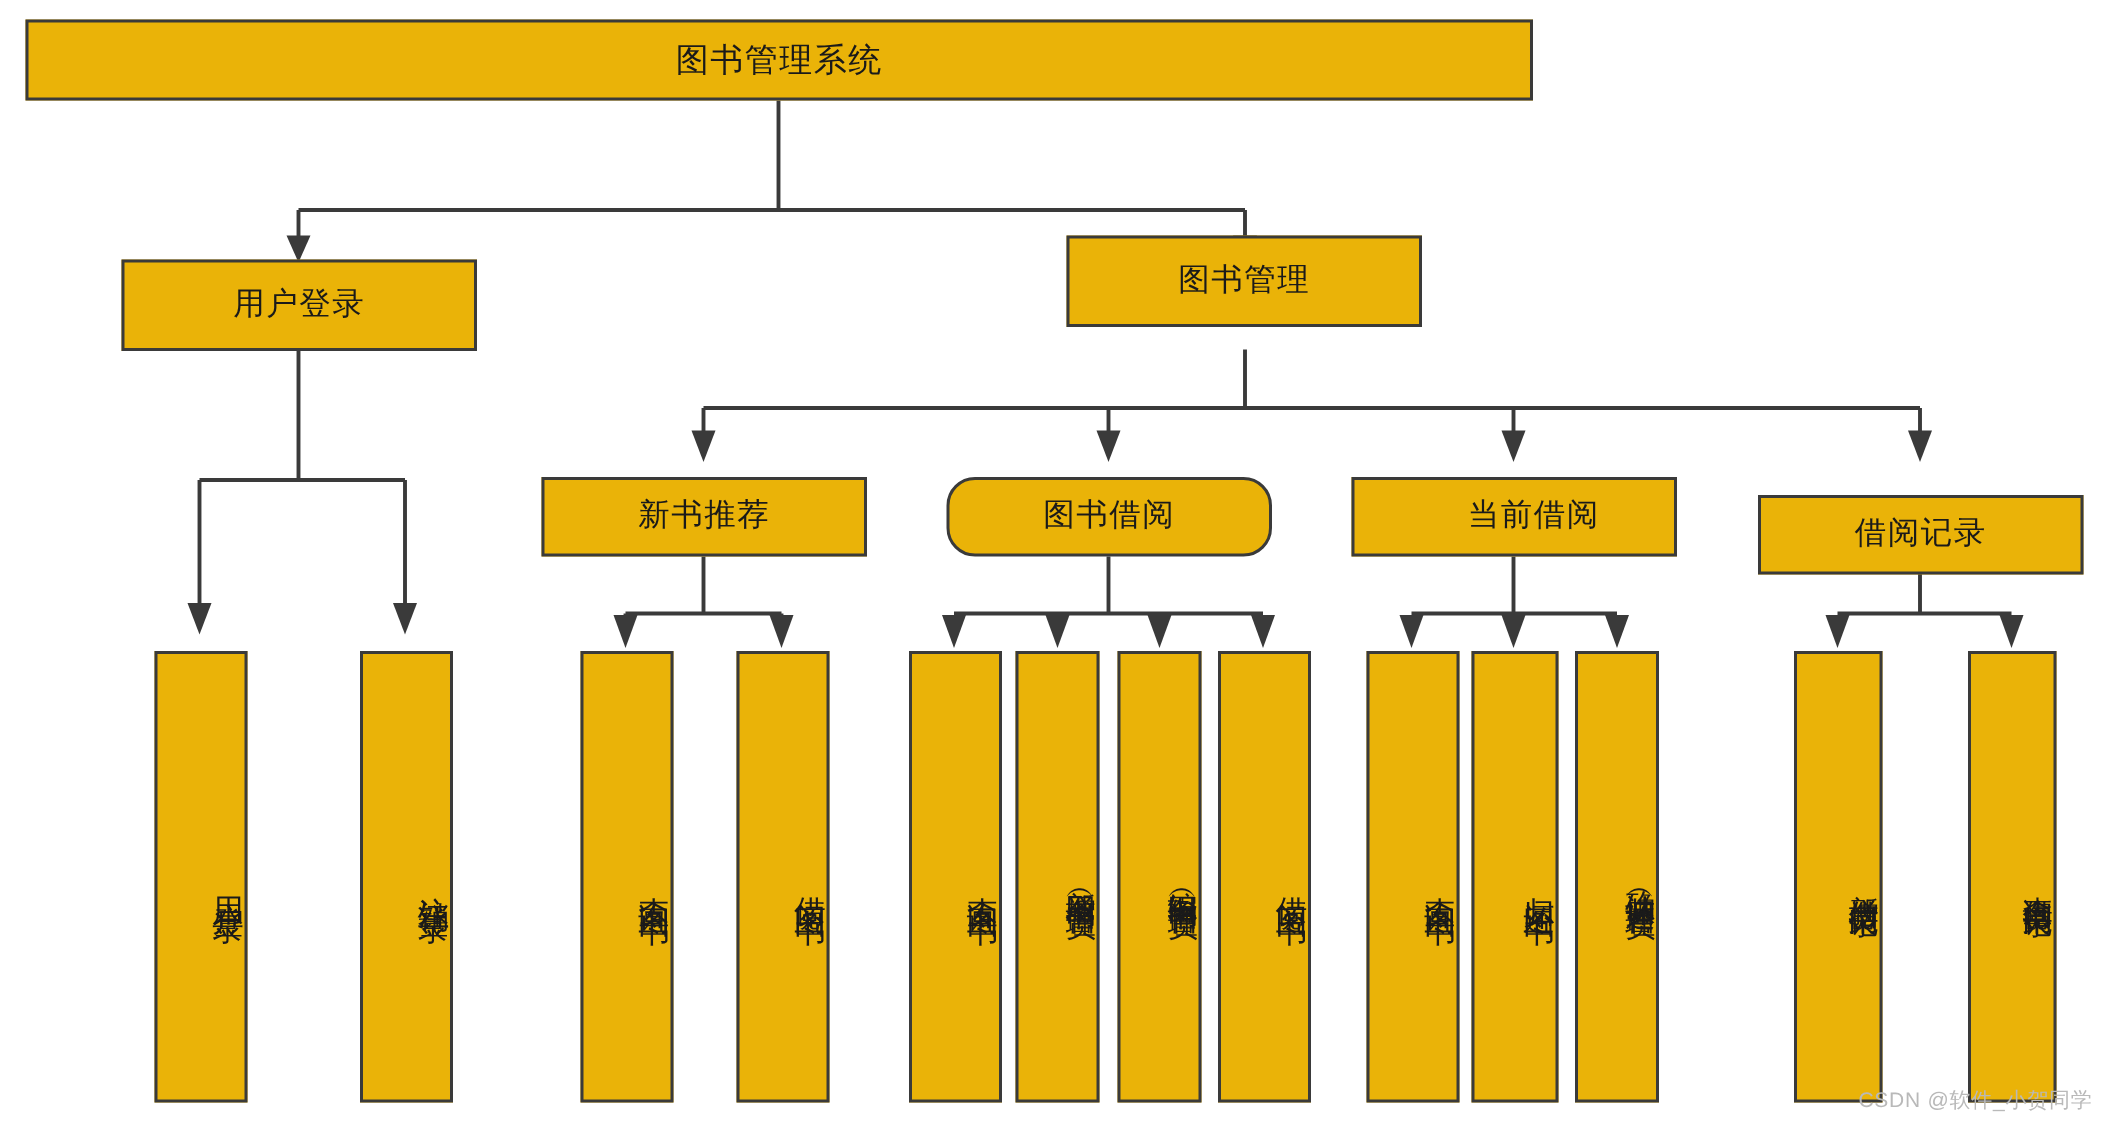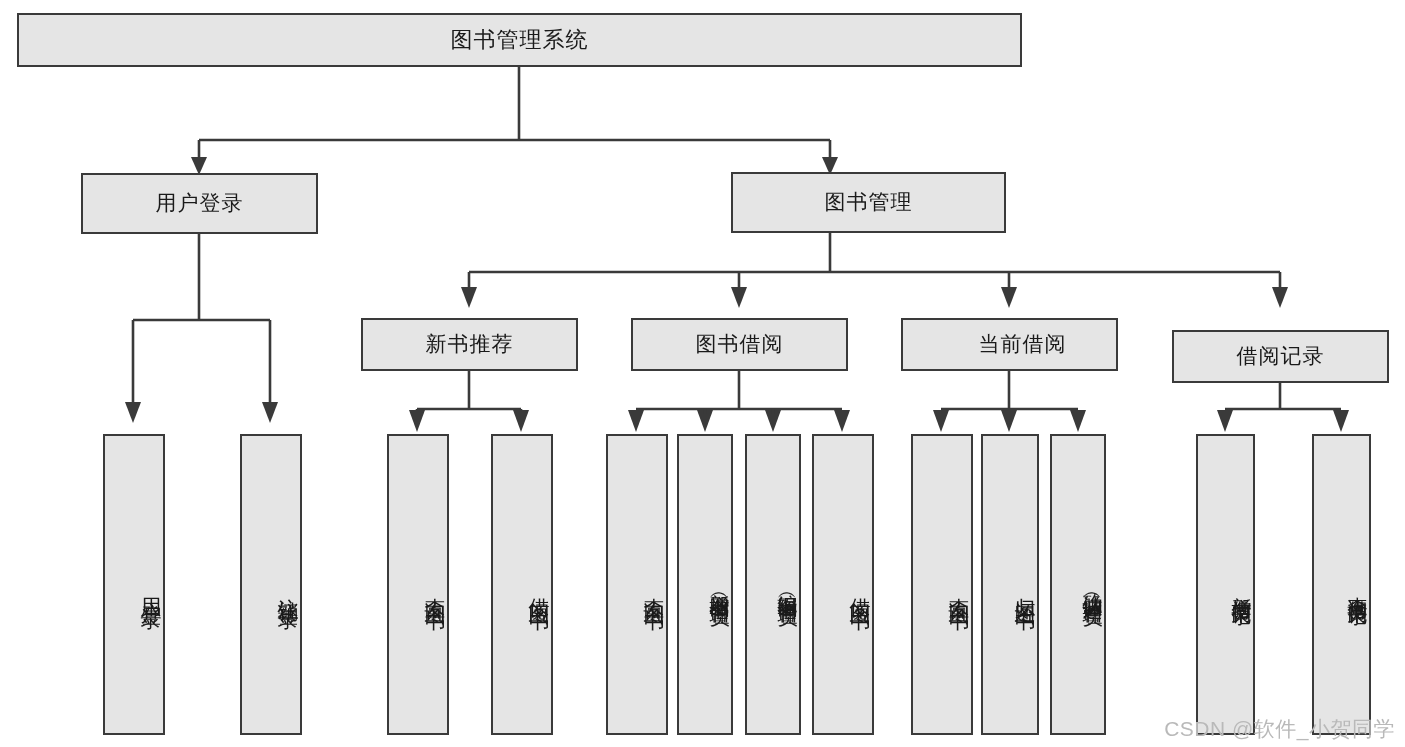--- a/index.html
+++ b/index.html
@@ -10,21 +10,21 @@
     font-family:"Liberation Sans","DejaVu Sans",sans-serif;
     overflow:hidden;
     position:relative;
   }
   #diagram{
     position:absolute;left:0;top:0;width:1405px;height:747px;
   }
   .node{
     position:absolute;
     box-sizing:border-box;
-    background:#e5e5e5;
+    background:#eab308;
     border:2.5px solid #3a3a3a;
     display:flex;
     align-items:center;
     justify-content:center;
     color:#1a1a1a;
     line-height:1.15;
   }
   
   .node.h{
     font-size:21px;
@@ -41,21 +41,21 @@
     align-items:flex-start;
     justify-content:center;
     padding-top:8px;
     white-space:nowrap;
   }
   .node.v.tall{ padding-top:4px; font-size:20px; letter-spacing:2px; }
   .watermark{
     position:absolute;
     right:10px;
     bottom:4px;
-    font-size:21px;
+    font-size:14px;
     color:#b9b9b9;
     letter-spacing:0.5px;
     white-space:nowrap;
     pointer-events:none;
   }
   svg.links{
     position:absolute;left:0;top:0;width:1405px;height:747px;
     pointer-events:none;
   }
   svg.links path,svg.links line{
@@ -121,24 +121,24 @@
 
     <path d="M1280,371 L1280,409"></path>
     <path d="M1225,409 L1341,409"></path>
     <polygon points="1217,410 1233,410 1225,432"></polygon>
     <polygon points="1333,410 1349,410 1341,432"></polygon>
   </svg>
 
   <div class="node h root" style="left:17px;top:13px;width:1005px;height:54px;">图书管理系统</div>
 
   <div class="node h" style="left:81px;top:173px;width:237px;height:61px;">用户登录</div>
-  <div class="node h" style="left:711px;top:172px;width:275px;height:61px;margin-left:20px;">图书管理</div>
+  <div class="node h" style="left:711px;top:157px;width:237px;height:61px;">图书管理</div>
 
   <div class="node h" style="left:361px;top:318px;width:217px;height:53px;">新书推荐</div>
-  <div class="node h" style="left:631px;top:318px;width:217px;height:53px;">图书借阅</div>
+  <div class="node h" style="left:631px;top:318px;width:217px;height:53px;border-radius:19px;">图书借阅</div>
   <div class="node h" style="left:901px;top:318px;width:217px;height:53px;padding-left:26px;">当前借阅</div>
   <div class="node h" style="left:1172px;top:318px;width:217px;height:53px;margin-top:12px;">借阅记录</div>
 
   <div class="node v" style="left:103px;top:434px;width:62px;height:301px;">用户登录</div>
   <div class="node v" style="left:240px;top:434px;width:62px;height:301px;">注销登录</div>
 
   <div class="node v" style="left:387px;top:434px;width:62px;height:301px;">查询图书</div>
   <div class="node v" style="left:491px;top:434px;width:62px;height:301px;">借阅图书</div>
 
   <div class="node v" style="left:606px;top:434px;width:62px;height:301px;">查询图书</div>

